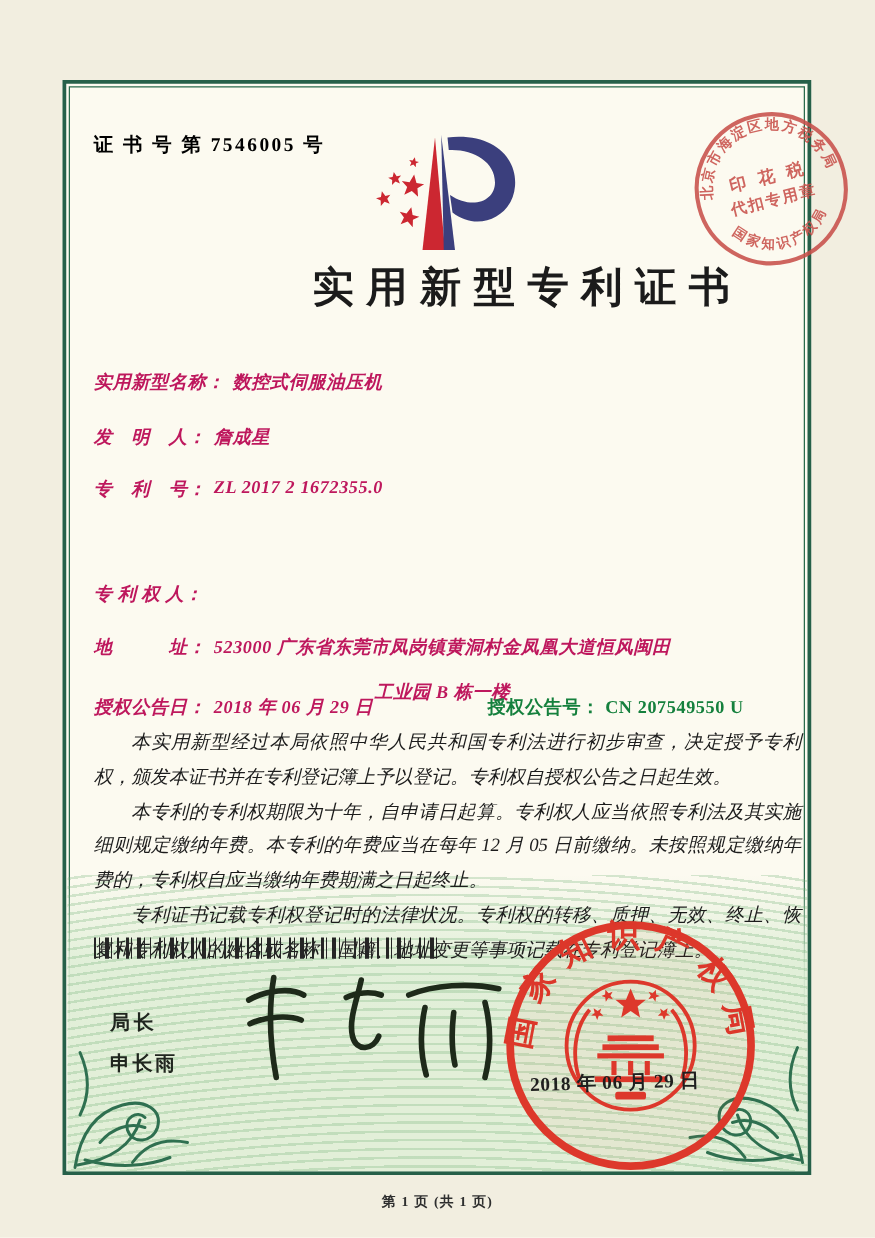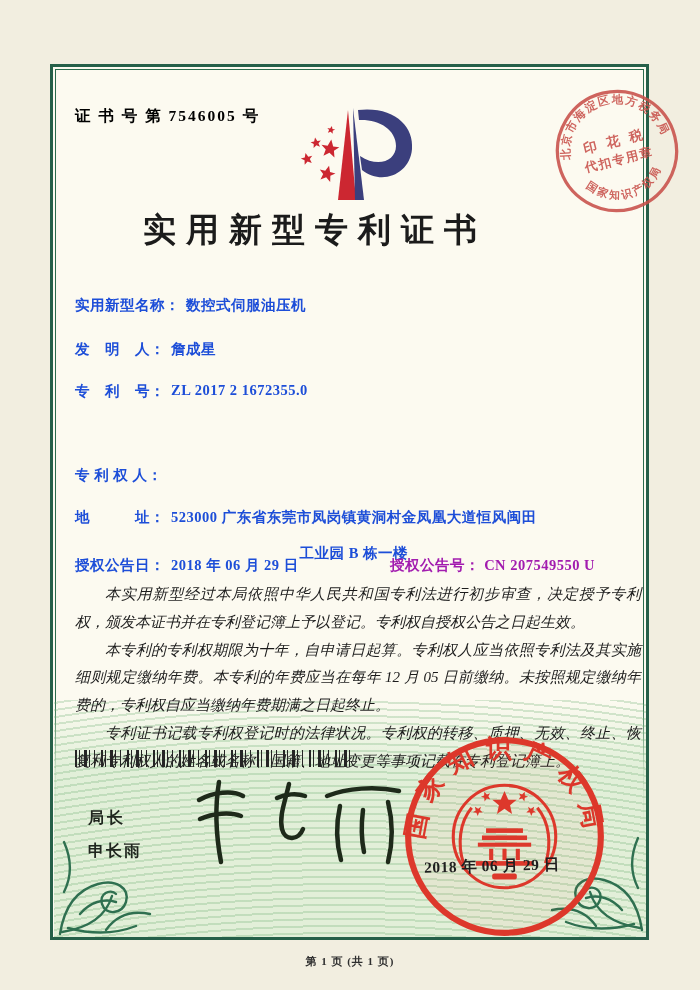--- a/index.html
+++ b/index.html
@@ -30,37 +30,37 @@
   .flourish.br{left:538px;top:826px;}
   .flourish.bl{left:54px;top:830px;transform:scaleX(-1);}
   
   .cert-no{
     position:absolute;left:75px;top:106px;z-index:3;
     font-size:15.5px;letter-spacing:2px;color:#000000;font-weight:600;
   }
   .logo{position:absolute;left:272px;top:104px;z-index:3;}
   .doc-title{
     position:absolute;left:0;top:208px;width:594px;z-index:3;
-    text-align:center;font-size:33px;font-weight:700;color:#1b1b1b;
-    letter-spacing:10px;text-indent:10px;padding-left:13px;
+    text-align:right;font-size:33px;font-weight:700;color:#1b1b1b;
+    letter-spacing:10px;text-indent:10px;
   }
   
   .row{
     position:absolute;left:75px;right:58px;z-index:3;
-    font-size:14.5px;font-weight:700;color:#1d4ed8;letter-spacing:.5px;
-    display:flex;align-items:flex-start;
+    font-size:14.5px;font-weight:700;color:#be185d;letter-spacing:.5px;
+    display:flex;align-items:flex-start;font-style:italic;
   }
   .row .lab{white-space:pre;flex:0 0 auto;}
   .row .val{margin-left:6px;text-align:center;}
   .r-name{top:296px}.r-inventor{top:340px}.r-patno{top:382px}
   .r-filing{top:424px}.r-patentee{top:466px}.r-address{top:508px}
   .r-grant{top:556px}
   .addr-vals .line2{margin-top:17px;}
   .grant-no{position:absolute;left:390px;top:556px;z-index:3;
-    font-size:14.5px;font-weight:700;color:#a21caf;letter-spacing:.5px;}
+    font-size:14.5px;font-weight:700;color:#15803d;letter-spacing:.5px;}
   
   .body-text{
     position:absolute;left:75px;top:581px;width:566px;z-index:3;
     font-size:15px;line-height:1.85;color:#1c1c1c;
     font-style:italic;text-align:justify;
   }
   .body-text p{margin:0;text-indent:2em;}
   
   .barcode{
     position:absolute;left:75px;top:750px;width:278px;height:17px;z-index:3;

